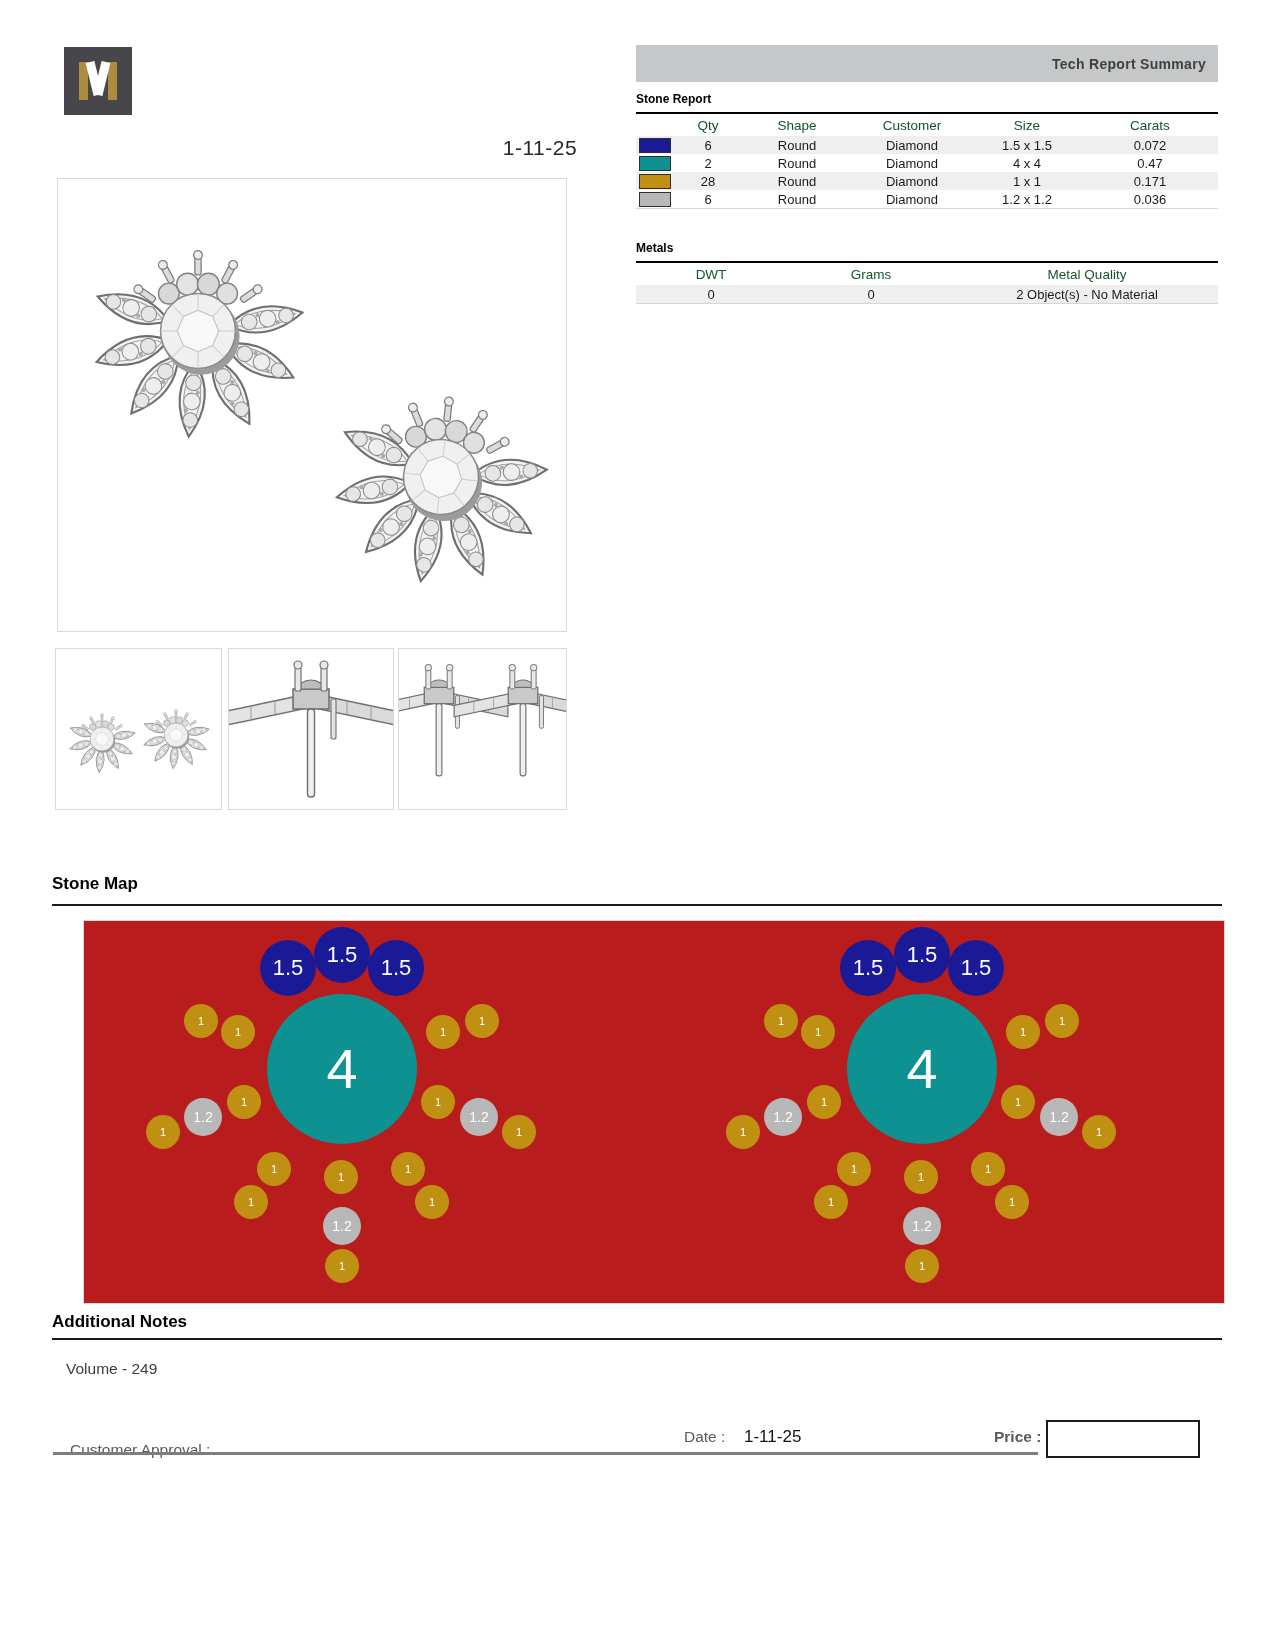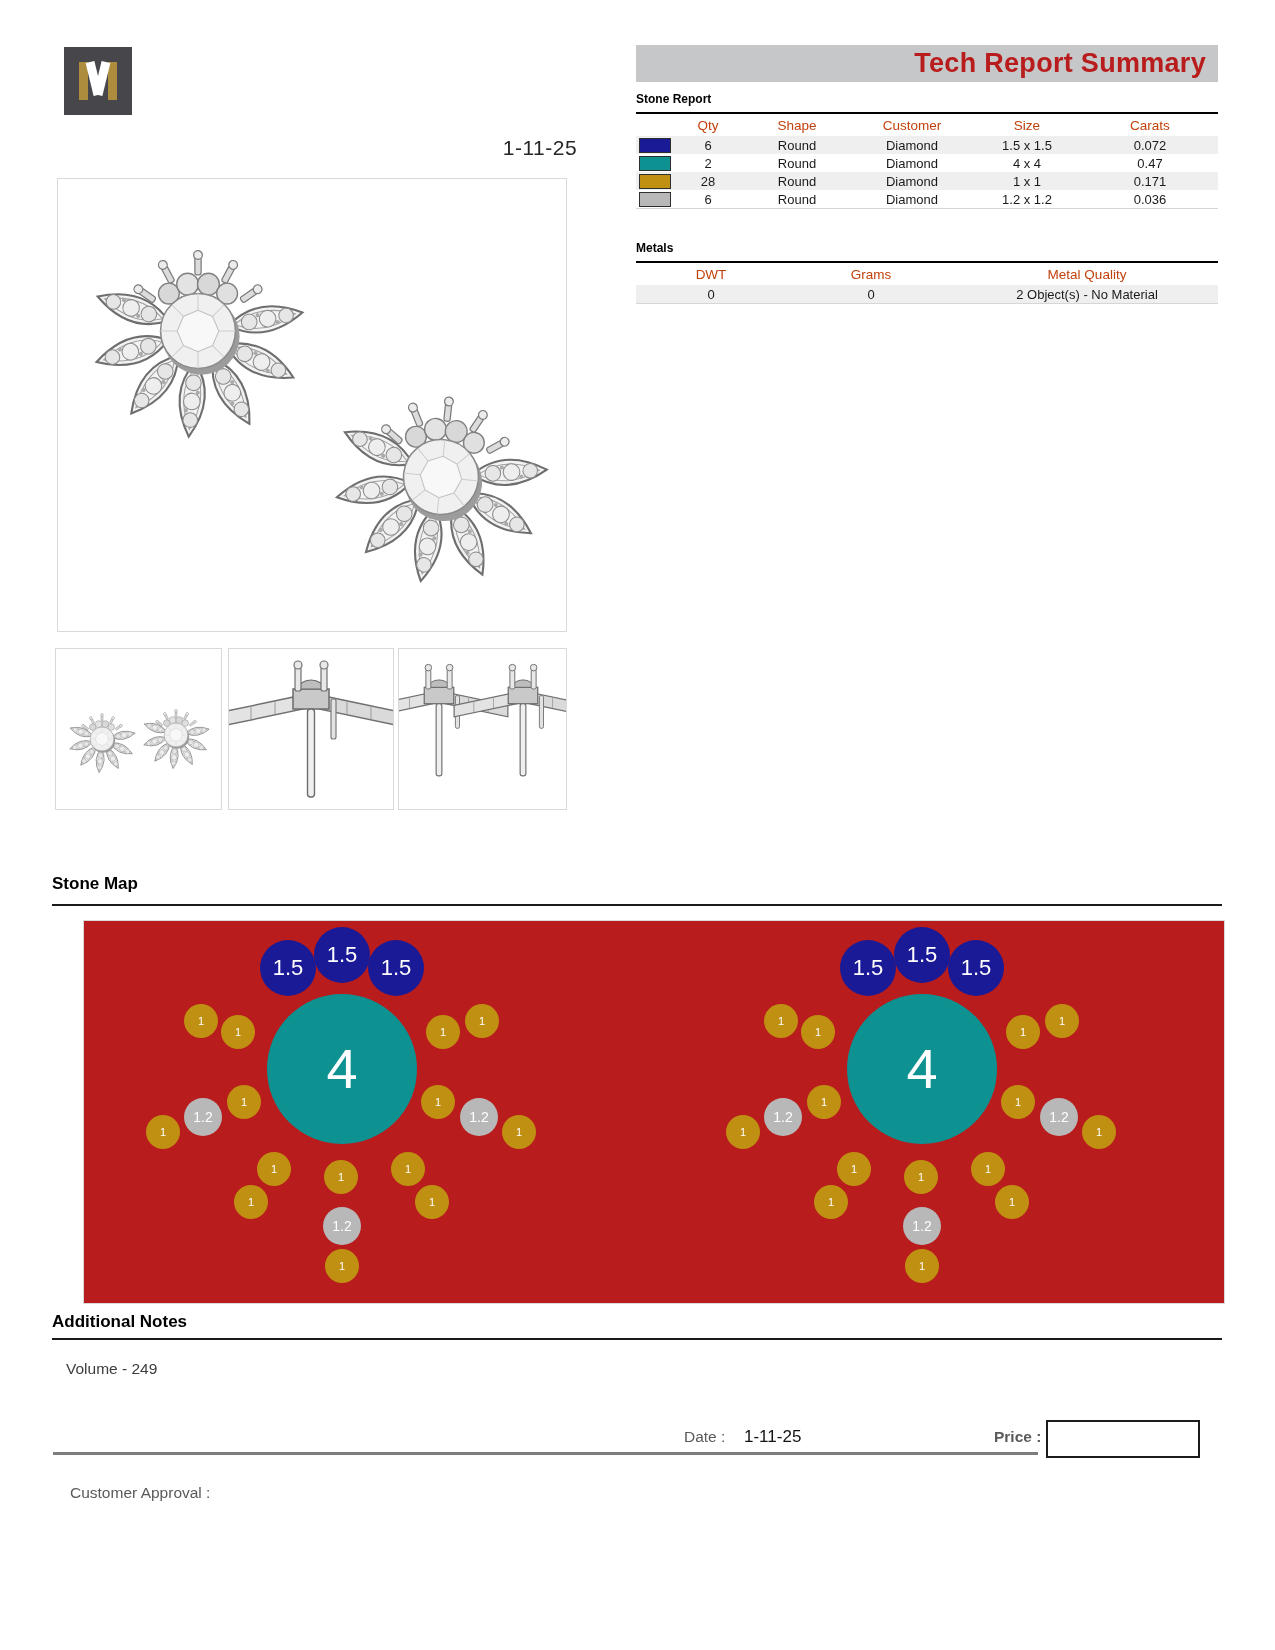--- a/index.html
+++ b/index.html
@@ -9,24 +9,24 @@
   
   .logo{position:absolute;left:64px;top:47px;width:68px;height:68px;}
 
   
   .top-date{position:absolute;left:458px;top:136px;width:164px;text-align:center;
             font-size:21px;color:#262626;letter-spacing:.5px;}
 
   
   .right-col{position:absolute;left:636px;top:45px;width:582px;}
   .title-bar{height:37px;background:#c5c7c9;display:flex;align-items:center;justify-content:flex-end;}
-  .title-bar span{color:#b91c1c;font-size:27px;font-weight:bold;padding-right:12px;letter-spacing:.3px;}
+  .title-bar span{color:#404040;font-size:14px;font-weight:bold;padding-right:12px;letter-spacing:.3px;}
   .sec-h{font-size:12px;font-weight:bold;color:#000;margin:10px 0 6px 0;}
   table.rep{width:582px;border-collapse:collapse;border-top:2px solid #000;border-bottom:1px solid #d6d6d6;}
-  table.rep th{font-weight:normal;color:#c2410c;font-size:13.5px;height:20px;text-align:center;}
+  table.rep th{font-weight:normal;color:#14532d;font-size:13.5px;height:20px;text-align:center;}
   table.rep td{font-size:13px;color:#1a1a1a;height:18px;text-align:center;padding:0;}
   table.rep tbody tr:nth-child(odd){background:#efefef;}
   .swatch{display:inline-block;width:30px;height:13px;border:1px solid #2e2e2e;vertical-align:middle;}
   .metals-gap{margin-top:32px;}
 
   
   .img-box{position:absolute;background:#fff;border:1px solid #d9d9d9;}
   #main-img{left:57px;top:178px;width:508px;height:452px;}
   #thumb1{left:55px;top:648px;width:165px;height:160px;}
   #thumb2{left:228px;top:648px;width:164px;height:160px;}
@@ -40,21 +40,21 @@
   .stone{position:absolute;border-radius:50%;display:flex;align-items:center;justify-content:center;
          color:#fff;line-height:1;}
 
   
   .notes-h{position:absolute;left:52px;top:1312px;font-size:17px;font-weight:bold;color:#000;}
   .notes-line{position:absolute;left:52px;top:1338px;width:1170px;height:2px;background:#1a1a1a;}
   .notes-text{position:absolute;left:66px;top:1360px;font-size:15.5px;color:#3d3d3d;}
 
   
   .f-label{position:absolute;font-size:15.5px;color:#5a5a5a;}
-  #f-approval{left:70px;top:1484px;}
+  #f-approval{left:70px;top:1441px;}
   #f-datelabel{left:684px;top:1428px;}
   .f-datevalue{position:absolute;left:744px;top:1427px;font-size:17px;color:#111;}
   #f-pricelabel{left:994px;top:1428px;font-weight:bold;}
   .f-line{position:absolute;left:53px;top:1452px;width:985px;height:3px;background:#7d7d7d;}
   .price-box{position:absolute;left:1046px;top:1420px;width:150px;height:34px;
              border:2px solid #1c1c1c;background:#fff;}
   svg{display:block;}
 </style>
 </head>
 <body>

